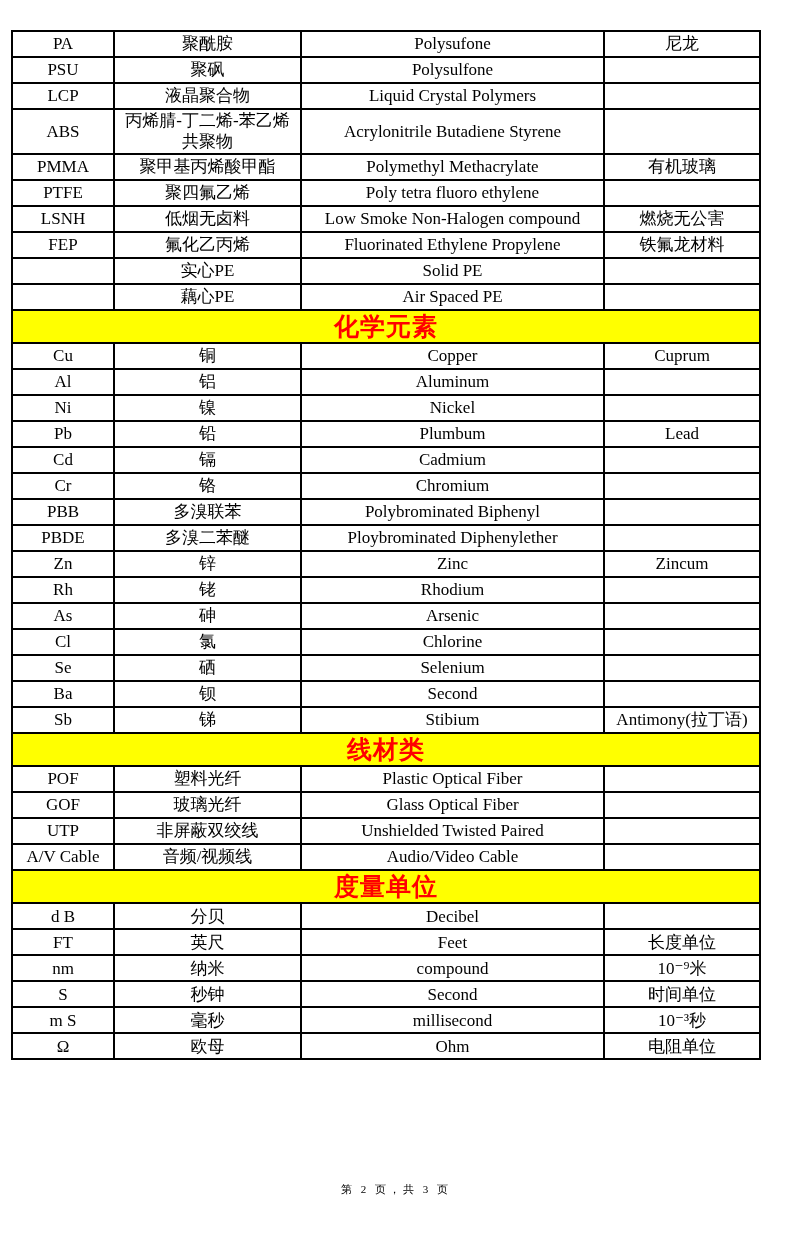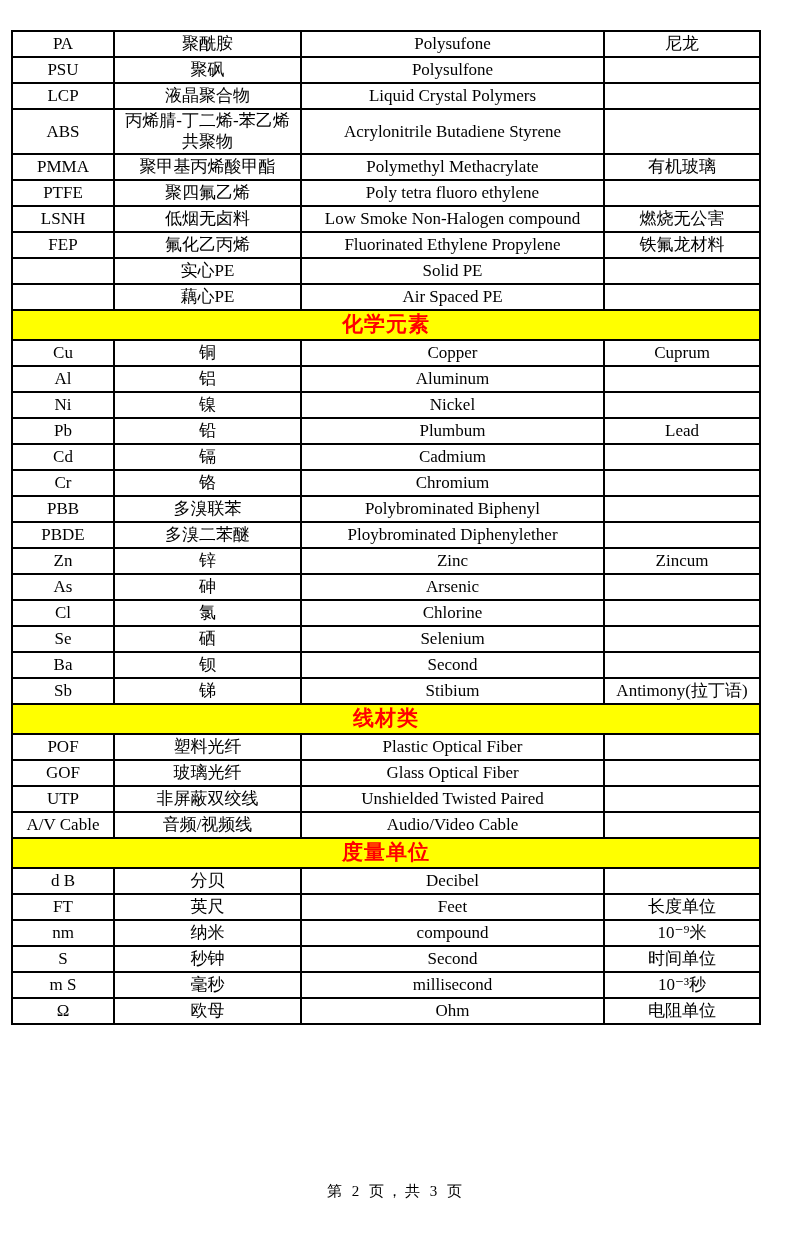--- a/index.html
+++ b/index.html
@@ -29,31 +29,31 @@
     font-size: 17px;
     line-height: 1.25;
     height: 24px;
     padding: 0 2px;
     overflow: hidden;
   }
   table.glossary td.section-header {
     background: #ffff00;
     color: #ff0000;
     font-weight: bold;
-    font-size: 21px;
+    font-size: 25px;
     height: 28px;
     letter-spacing: 1px;
   }
   .page-footer {
     position: absolute;
     left: 0;
     top: 1182px;
     width: 100%;
     text-align: center;
-    font-size: 15px;
+    font-size: 11px;
     letter-spacing: 3px;
   }
 </style>
 </head>
 <body>
 
 <table class="glossary">
   <colgroup>
     <col style="width:102px">
     <col style="width:187px">
@@ -172,20 +172,26 @@
         <td>Ploybrominated Diphenylether</td>
         <td></td>
       </tr>
       <tr>
         <td>Zn</td>
         <td>锌</td>
         <td>Zinc</td>
         <td>Zincum</td>
       </tr>
       <tr>
+        <td>Rh</td>
+        <td>铑</td>
+        <td>Rhodium</td>
+        <td></td>
+      </tr>
+      <tr>
         <td>As</td>
         <td>砷</td>
         <td>Arsenic</td>
         <td></td>
       </tr>
       <tr>
         <td>Cl</td>
         <td>氯</td>
         <td>Chlorine</td>
         <td></td>

